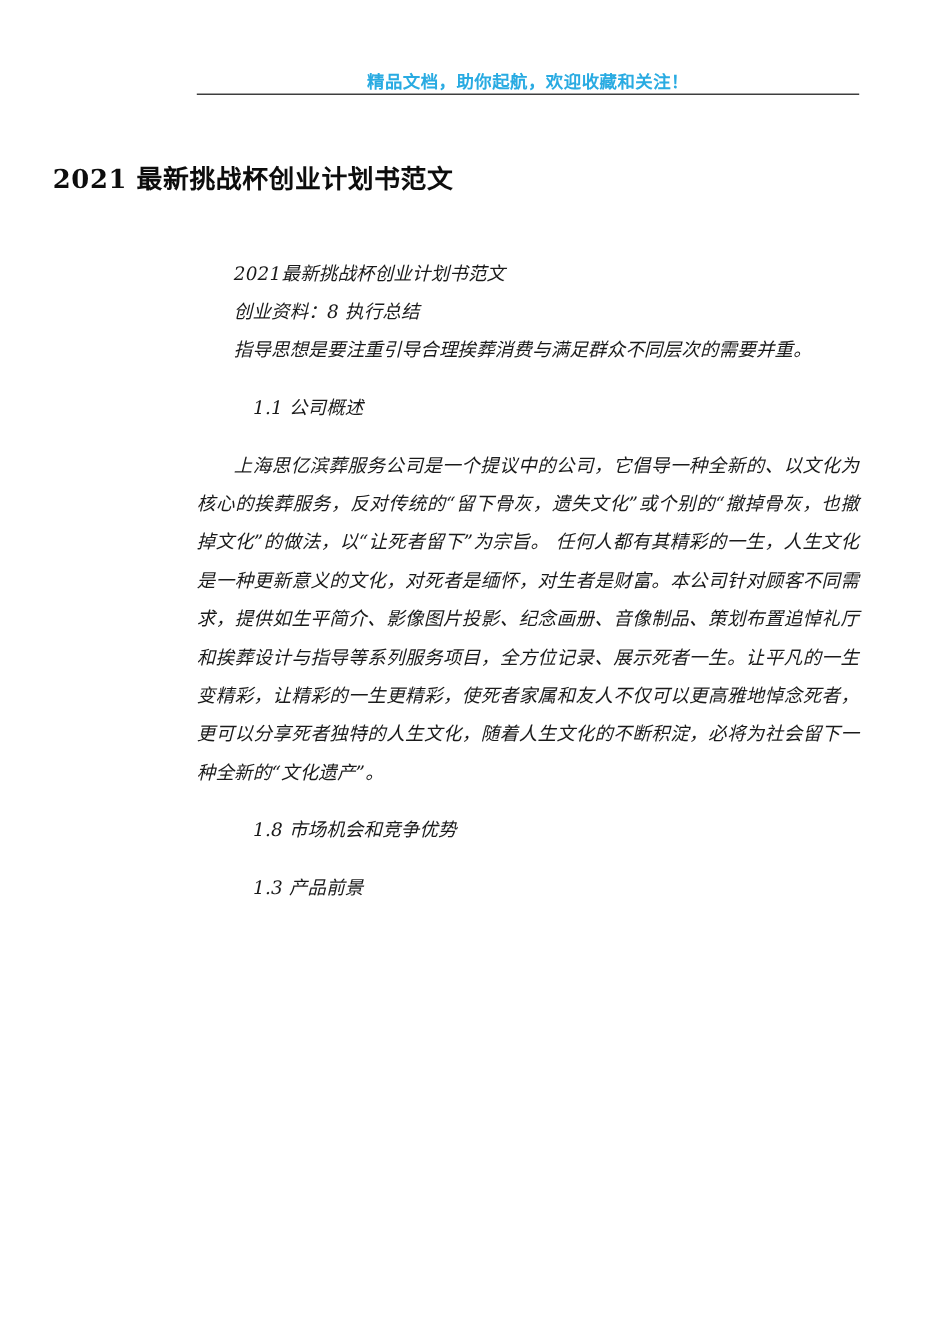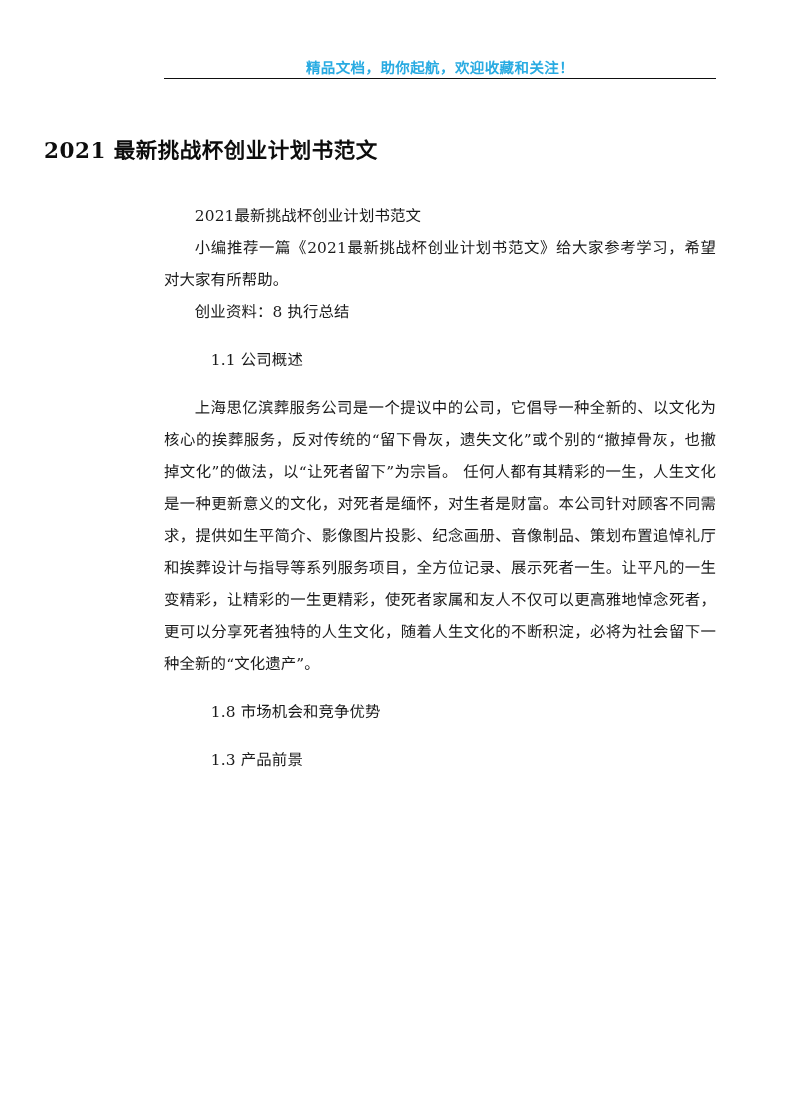--- a/index.html
+++ b/index.html
@@ -60,23 +60,24 @@
     line-height: 30px;
     font-weight: bold;
     color: #0d0d0d;
     letter-spacing: 0.5px;
     white-space: nowrap;
   }
 
   
   .body-col {
     position: absolute;
-    top: 200px;
+    top: 212px;
     left: 120px;
     width: 552px;
+    font-style: italic;
   }
 
   .para {
     margin: 0;
     font-size: 15.4px;
     line-height: 32px;
     color: #1a1a1a;
     text-align: justify;
     text-justify: inter-ideograph;
     letter-spacing: 0.15px;
@@ -106,21 +107,21 @@
 
   <div class="doc-header">
     <span class="doc-header-text" style="color: rgb(41, 171, 226);">精品文档，助你起航，欢迎收藏和关注！</span>
   </div>
   <div class="header-rule" style="border-top-color: rgb(15, 15, 15);"></div>
 
   <h1 class="doc-title">2021 最新挑战杯创业计划书范文</h1>
 
   <div class="body-col" id="body-col">
       <p class="para indent">2021最新挑战杯创业计划书范文</p>
-      <p class="para indent">小编推荐一篇《2021最新挑战杯创业计划书范文》给大家参考学习，希望对大家有所帮助。</p>
       <p class="para indent">创业资料：8 执行总结</p>
+      <p class="para indent">指导思想是要注重引导合理挨葬消费与满足群众不同层次的需要并重。</p>
       <p class="heading">1.1 公司概述</p>
       <p class="para indent">上海思亿滨葬服务公司是一个提议中的公司，它倡导一种全新的、以文化为核心的挨葬服务，反对传统的“留下骨灰，遗失文化”或个别的“撤掉骨灰，也撤掉文化”的做法，以“让死者留下”为宗旨。 任何人都有其精彩的一生，人生文化是一种更新意义的文化，对死者是缅怀，对生者是财富。本公司针对顾客不同需求，提供如生平简介、影像图片投影、纪念画册、音像制品、策划布置追悼礼厅和挨葬设计与指导等系列服务项目，全方位记录、展示死者一生。让平凡的一生变精彩，让精彩的一生更精彩，使死者家属和友人不仅可以更高雅地悼念死者，更可以分享死者独特的人生文化，随着人生文化的不断积淀，必将为社会留下一种全新的“文化遗产”。</p>
       <p class="heading">1.8 市场机会和竞争优势</p>
       <p class="heading">1.3 产品前景</p>
     </div>
 
 </div>
 
 </body></html>

